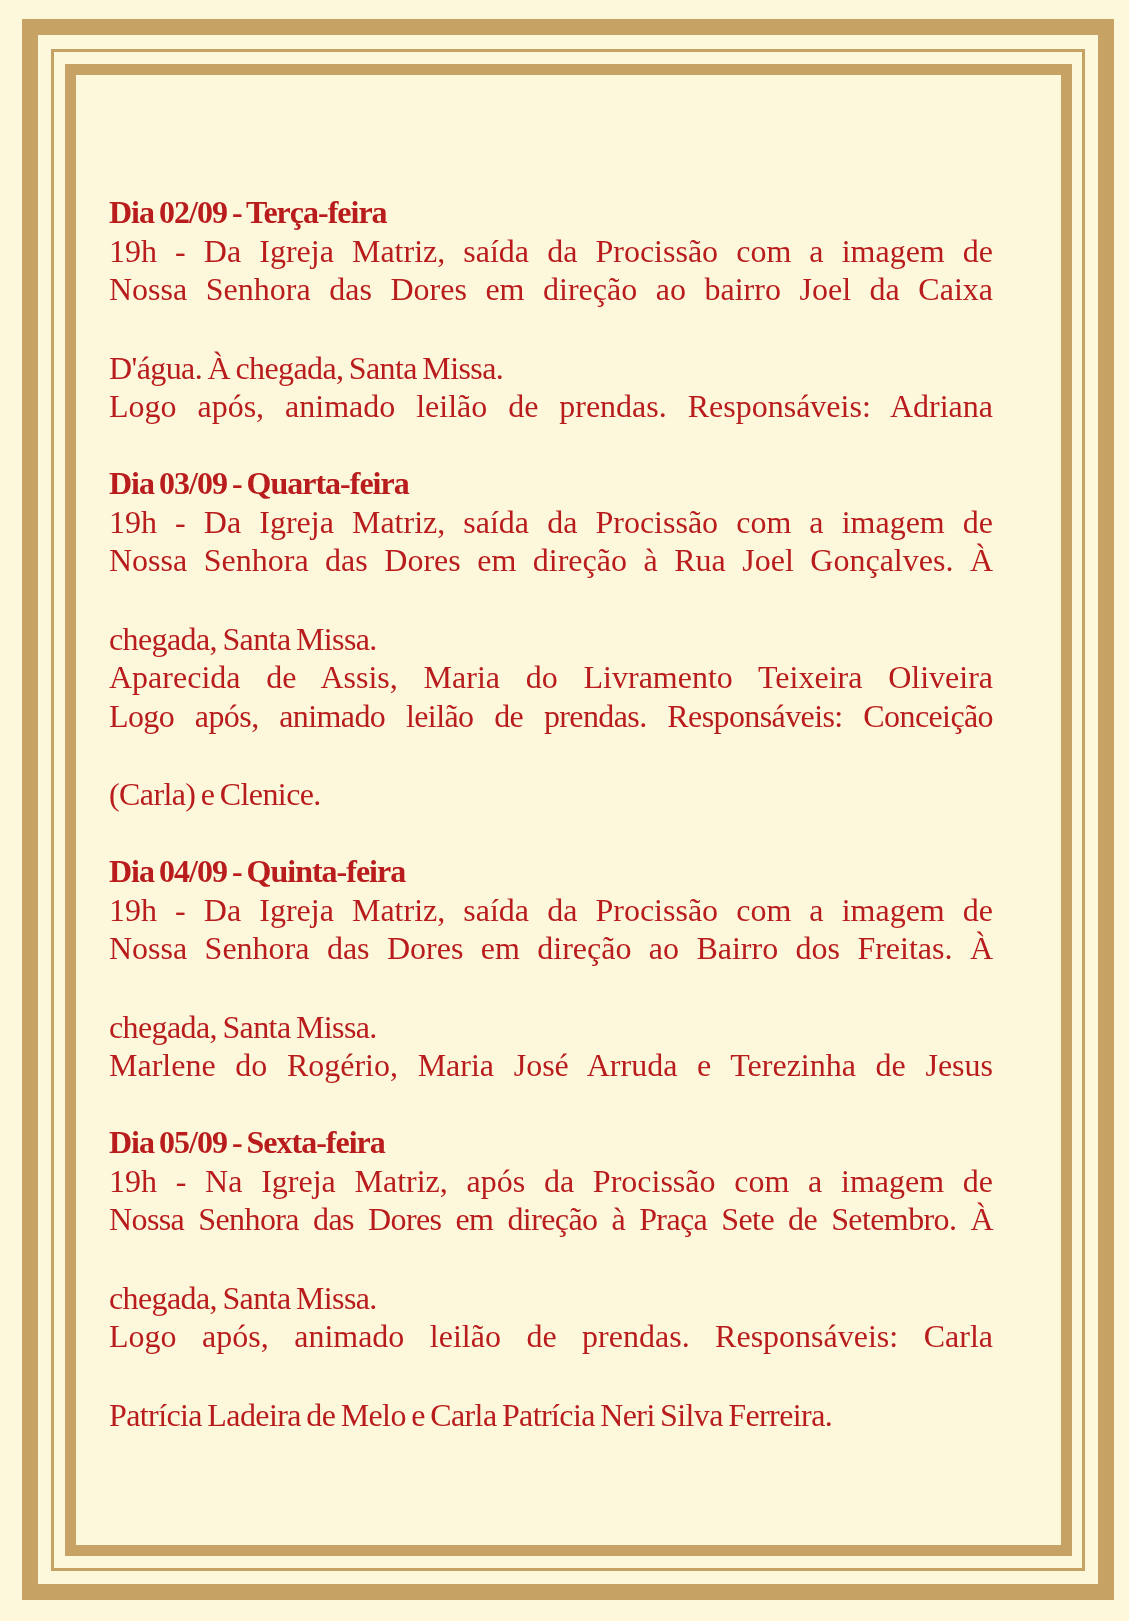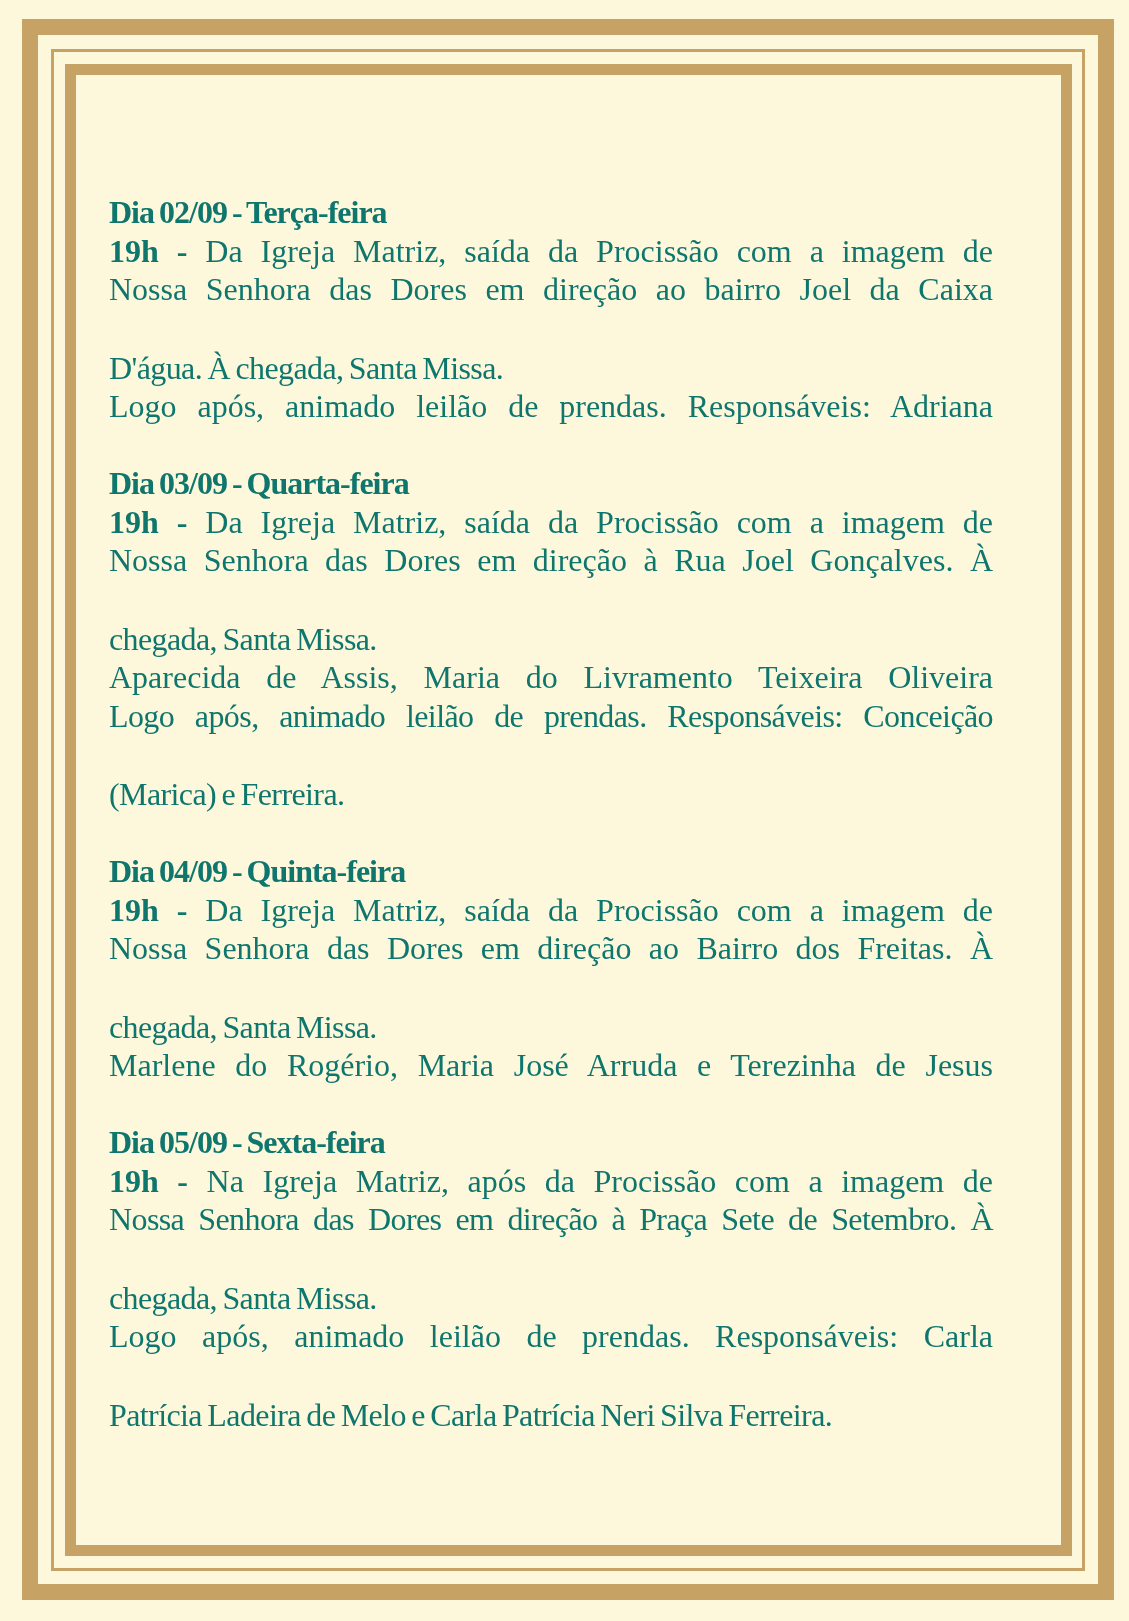--- a/index.html
+++ b/index.html
@@ -34,21 +34,21 @@
       border: 11px solid #c6a264;
     }
     .content {
       position: absolute;
       left: 109px;
       top: 193px;
       width: 884px;
       font-family: "Liberation Serif", "DejaVu Serif", serif;
       font-size: 32px;
       line-height: 38.5px;
-      color: #0f766e;
+      color: #b91c1c;
     }
     .section {
       margin: 0 0 38.5px 0;
     }
     .heading {
       font-weight: bold;
       letter-spacing: -1px;
       word-spacing: -2px;
       display: block;
       white-space: nowrap;
@@ -63,21 +63,21 @@
     .line.last {
       text-align-last: left;
       letter-spacing: -0.6px;
       word-spacing: -2px;
       margin-top: 40px;
     }
     .line.tight {
       letter-spacing: -0.6px;
     }
     .time {
-      font-weight: bold;
+      font-weight: normal;
     }
   </style>
 </head>
 <body>
 
 <div class="frame frame-outer"></div>
 <div class="frame frame-thin"></div>
 <div class="frame frame-inner"></div>
 
 <div class="content">
@@ -90,21 +90,21 @@
     <span class="line">Logo após, animado leilão de prendas. Responsáveis: Adriana</span>
   </div>
 
   <div class="section">
     <span class="heading">Dia 03/09 - Quarta-feira</span>
     <span class="line"><span class="time">19h -</span><span> Da Igreja Matriz, saída da Procissão com a imagem de</span></span>
     <span class="line">Nossa Senhora das Dores em direção à Rua Joel Gonçalves. À</span>
     <span class="line last">chegada, Santa Missa.</span>
     <span class="line">Aparecida de Assis, Maria do Livramento Teixeira Oliveira</span>
     <span class="line tight">Logo após, animado leilão de prendas. Responsáveis: Conceição</span>
-    <span class="line last">(Marica) e Ferreira.</span>
+    <span class="line last">(Carla) e Clenice.</span>
   </div>
 
   <div class="section">
     <span class="heading">Dia 04/09 - Quinta-feira</span>
     <span class="line"><span class="time">19h -</span><span> Da Igreja Matriz, saída da Procissão com a imagem de</span></span>
     <span class="line">Nossa Senhora das Dores em direção ao Bairro dos Freitas. À</span>
     <span class="line last">chegada, Santa Missa.</span>
     <span class="line">Marlene do Rogério, Maria José Arruda e Terezinha de Jesus</span>
   </div>
 

